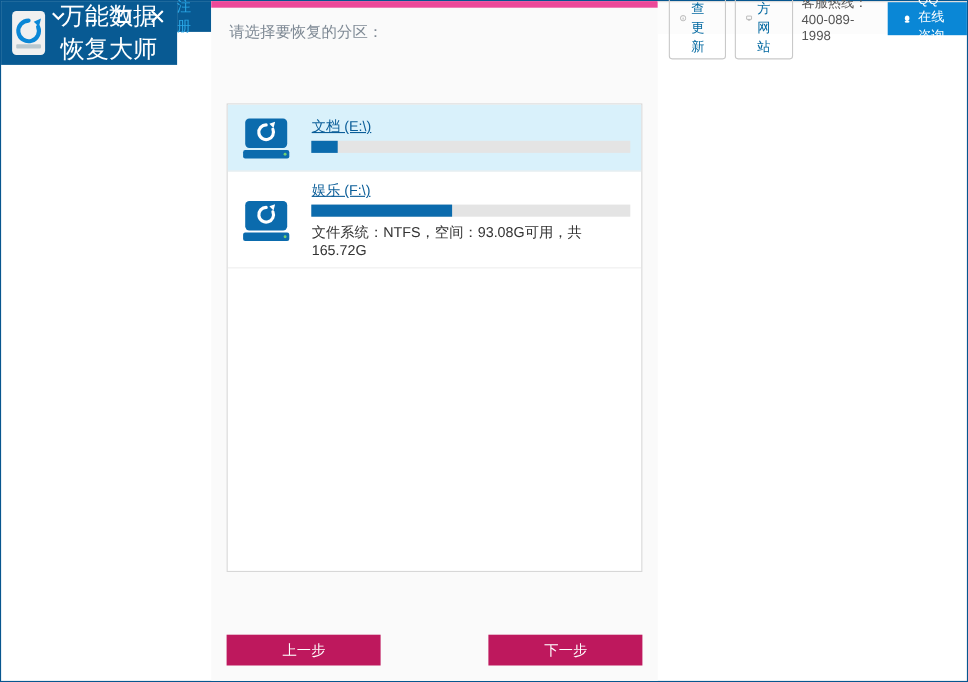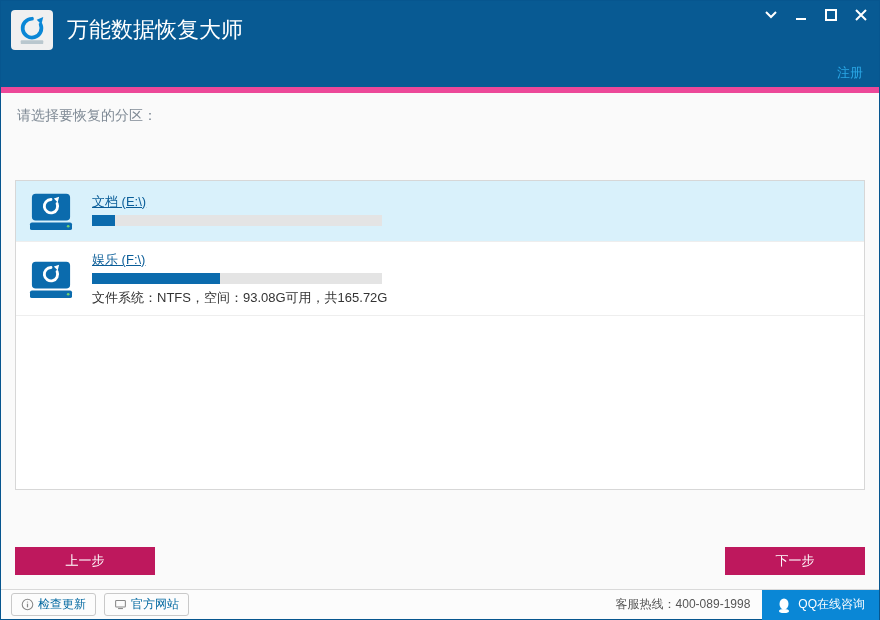--- a/index.html
+++ b/index.html
@@ -3,21 +3,21 @@
 <meta charset="utf-8">
 <style>
 * { margin: 0; padding: 0; box-sizing: border-box; }
 body {
   font-family: "Microsoft YaHei", "SimSun", Arial, sans-serif;
   width: 880px;
   height: 620px;
   overflow: hidden;
   background: #fff;
 }
-.window { width: 880px; height: 620px; display: flex; flex-direction: column; border: 1px solid #07568f; }
+.window { width: 880px; height: 620px; display: flex; flex-direction: row; border: 1px solid #07568f; }
 .titlebar {
   height: 58px;
   background: #085a93;
   display: flex;
   align-items: center;
   padding: 0 10px;
   position: relative;
 }
 .app-logo {
   width: 42px; height: 40px;

